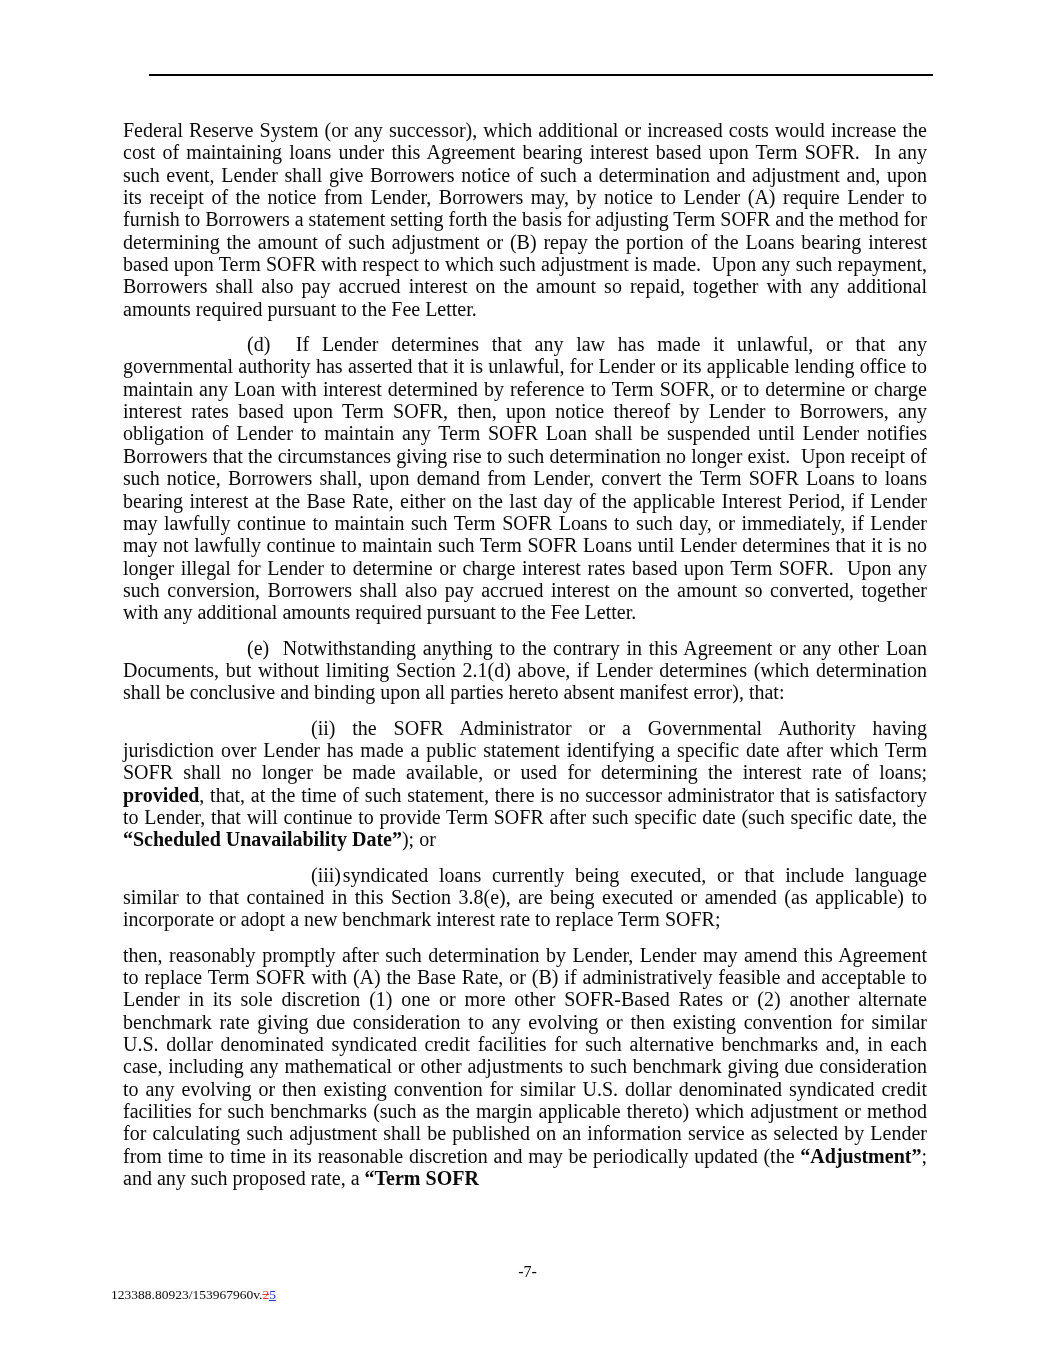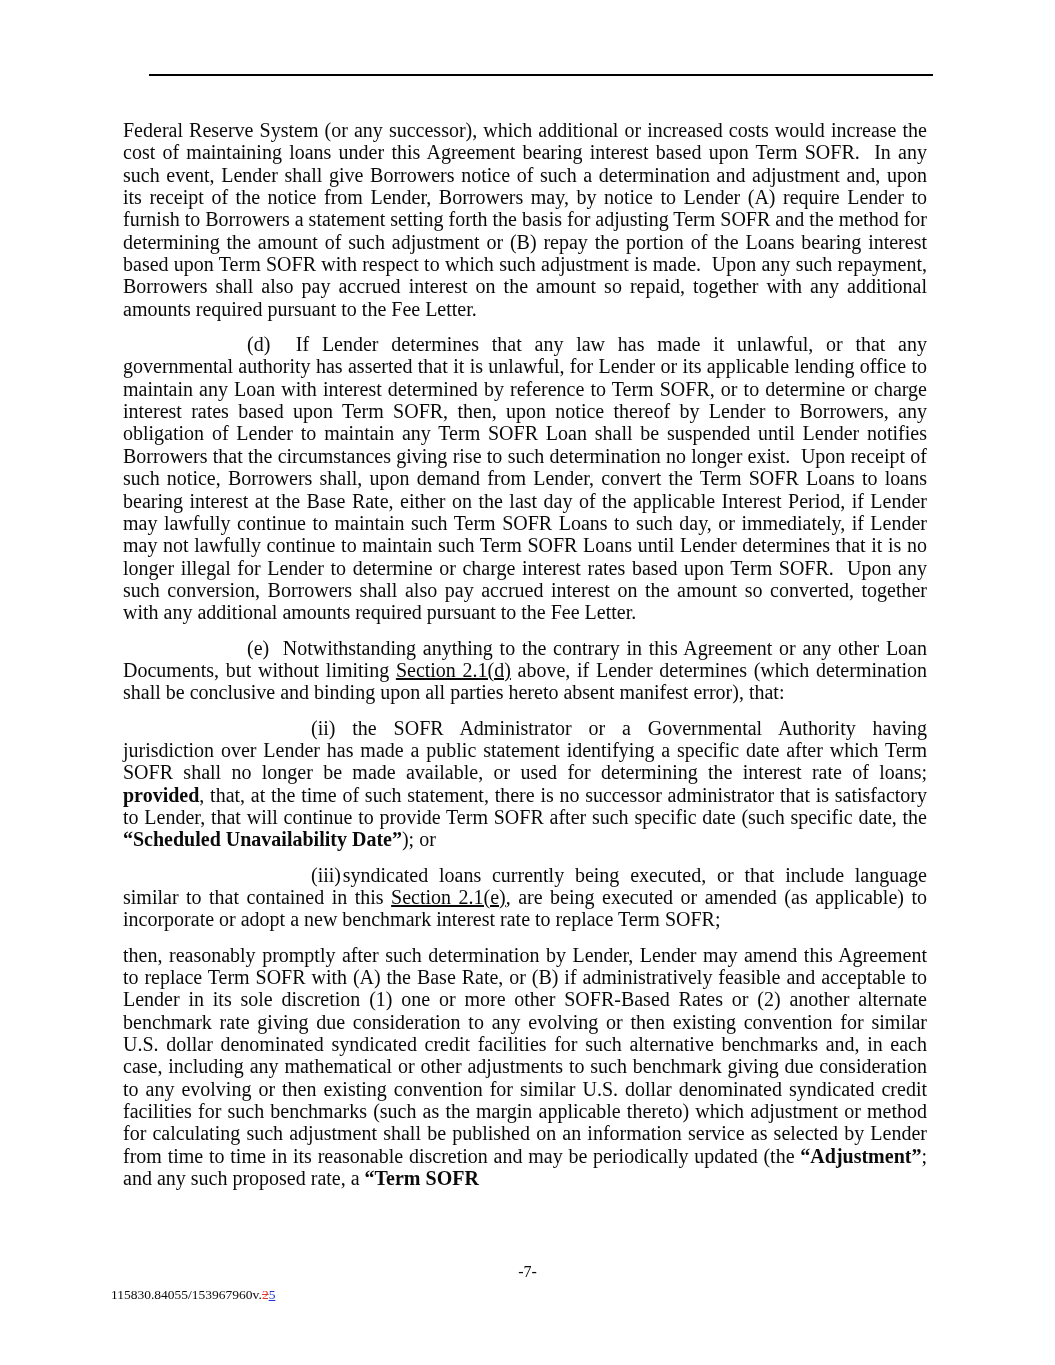--- a/index.html
+++ b/index.html
@@ -38,21 +38,21 @@
   .para {
     margin: 0 0 13px 0;
   }
   .para:last-child {
     margin-bottom: 0;
   }
   .indent-none   { text-indent: 0; }
   .indent-level1 { text-indent: 124px; }
   .indent-level2 { text-indent: 188px; }
   .run.normal       { font-weight: normal; }
-  .run.underline    { text-decoration: underline; }
+  .run.underline    { }
   .run.bold         { font-weight: bold; }
   .run.bold-italic  { font-weight: bold; }
   .footer-page-number {
     position: absolute;
     top: 1262px;
     left: 0;
     width: 1055px;
     text-align: center;
     font-size: 16px;
     line-height: 19px;
@@ -76,19 +76,19 @@
 </head>
 <body style="--del-color: #e0382b; --ins-color: #2433d0;">
 
 <div class="header-rule"></div>
 
 <div class="content" id="document-body">
     <p class="para indent-none"><span class="run normal">Federal Reserve System (or any successor), which additional or increased costs would increase the cost of maintaining loans under this Agreement bearing interest based upon Term SOFR.&nbsp; In any such event, Lender shall give Borrowers notice of such a determination and adjustment and, upon its receipt of the notice from Lender, Borrowers may, by notice to Lender (A) require Lender to furnish to Borrowers a statement setting forth the basis for adjusting Term SOFR and the method for determining the amount of such adjustment or (B) repay the portion of the Loans bearing interest based upon Term SOFR with respect to which such adjustment is made.&nbsp; Upon any such repayment, Borrowers shall also pay accrued interest on the amount so repaid, together with any additional amounts required pursuant to the Fee Letter.</span></p>
     <p class="para indent-level1"><span class="run normal">(d)&nbsp; If Lender determines that any law has made it unlawful, or that any governmental authority has asserted that it is unlawful, for Lender or its applicable lending office to maintain any Loan with interest determined by reference to Term SOFR, or to determine or charge interest rates based upon Term SOFR, then, upon notice thereof by Lender to Borrowers, any obligation of Lender to maintain any Term SOFR Loan shall be suspended until Lender notifies Borrowers that the circumstances giving rise to such determination no longer exist.&nbsp; Upon receipt of such notice, Borrowers shall, upon demand from Lender, convert the Term SOFR Loans to loans bearing interest at the Base Rate, either on the last day of the applicable Interest Period, if Lender may lawfully continue to maintain such Term SOFR Loans to such day, or immediately, if Lender may not lawfully continue to maintain such Term SOFR Loans until Lender determines that it is no longer illegal for Lender to determine or charge interest rates based upon Term SOFR.&nbsp; Upon any such conversion, Borrowers shall also pay accrued interest on the amount so converted, together with any additional amounts required pursuant to the Fee Letter.</span></p>
     <p class="para indent-level1"><span class="run normal">(e)&nbsp; Notwithstanding anything to the contrary in this Agreement or any other Loan Documents, but without limiting </span><span class="run underline">Section 2.1(d)</span><span class="run normal"> above, if Lender determines (which determination shall be conclusive and binding upon all parties hereto absent manifest error), that:</span></p>
     <p class="para indent-level2"><span class="run normal">(ii) the SOFR Administrator or a Governmental Authority having jurisdiction over Lender has made a public statement identifying a specific date after which Term SOFR shall no longer be made available, or used for determining the interest rate of loans; </span><span class="run bold-italic">provided</span><span class="run normal">, that, at the time of such statement, there is no successor administrator that is satisfactory to Lender, that will continue to provide Term SOFR after such specific date (such specific date, the </span><span class="run bold">“Scheduled Unavailability Date”</span><span class="run normal">); or</span></p>
-    <p class="para indent-level2"><span class="run normal">(iii) syndicated loans currently being executed, or that include language similar to that contained in this </span><span class="run underline">Section 2.1(e)</span><span class="run normal">, are being executed or amended (as applicable) to incorporate or adopt a new benchmark interest rate to replace Term SOFR;</span></p>
+    <p class="para indent-level2"><span class="run normal">(iii) syndicated loans currently being executed, or that include language similar to that contained in this </span><span class="run underline">Section 3.8(e)</span><span class="run normal">, are being executed or amended (as applicable) to incorporate or adopt a new benchmark interest rate to replace Term SOFR;</span></p>
     <p class="para indent-none"><span class="run normal">then, reasonably promptly after such determination by Lender, Lender may amend this Agreement to replace Term SOFR with (A) the Base Rate, or (B) if administratively feasible and acceptable to Lender in its sole discretion (1) one or more other SOFR-Based Rates or (2) another alternate benchmark rate giving due consideration to any evolving or then existing convention for similar U.S. dollar denominated syndicated credit facilities for such alternative benchmarks and, in each case, including any mathematical or other adjustments to such benchmark giving due consideration to any evolving or then existing convention for similar U.S. dollar denominated syndicated credit facilities for such benchmarks (such as the margin applicable thereto) which adjustment or method for calculating such adjustment shall be published on an information service as selected by Lender from time to time in its reasonable discretion and may be periodically updated (the </span><span class="run bold">“Adjustment”</span><span class="run normal">; and any such proposed rate, a </span><span class="run bold">“Term SOFR</span></p>
   </div>
 
 <div class="footer-page-number">-7-</div>
 
-<div class="doc-id"><span>115830.84055/153967960v.</span><span class="del">2</span><span class="ins">5</span></div>
+<div class="doc-id"><span>123388.80923/153967960v.</span><span class="del">2</span><span class="ins">5</span></div>
 
 </body></html>

